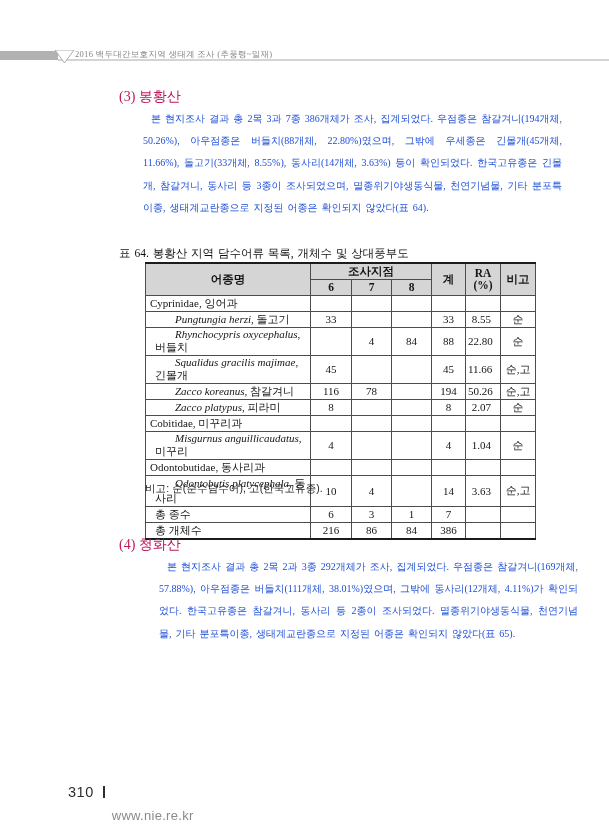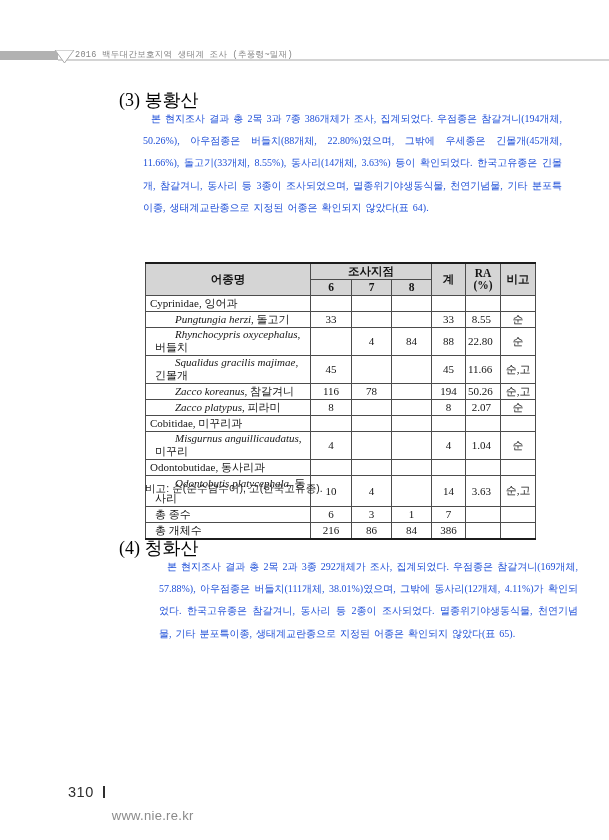--- a/index.html
+++ b/index.html
@@ -6,27 +6,27 @@
   html,body { background:#e8e8e8; }
   .page {
     position:relative; width:609px; height:840px; background:#ffffff;
     margin:0 auto; overflow:hidden;
     font-family:"Liberation Serif","DejaVu Serif",serif; color:#1a1a1a;
   }
   
   .hdr-band { position:absolute; top:50px; left:0; width:609px; height:16px; }
   .hdr-title {
     position:absolute; top:49px; left:75px;
-    font-family:Liberation Mono, monospace;
+    font-family:Liberation Serif, serif;
     font-size:8.5px; color:#848484; letter-spacing:0.3px; white-space:nowrap;
   }
   
   .sec-heading {
-    position:absolute; left:119px; font-size:18px; font-weight:normal;
-    color:#000000; white-space:nowrap;
+    position:absolute; left:119px; font-size:14px; font-weight:normal;
+    color:#be185d; white-space:nowrap;
   }
   .sec-body {
     position:absolute; left:143px; width:419px;
     font-size:10px; line-height:22.2px; text-align:justify;
     text-indent:8px; word-spacing:1.5px; color:#1d4ed8;
   }
   #sec3-heading { top:88px; }
   #sec3-body { top:108px; }
   #sec4-heading { top:536px;font-family:Liberation Serif, serif; }
   #sec4-body { top:556px;margin-left:16px; }
@@ -85,20 +85,21 @@
       <line x1="58" y1="10" x2="609" y2="10" stroke="#a9a9a9" stroke-width="1"></line>
       <rect x="0" y="1" width="58" height="9" fill="#b2b2b2"></rect>
       <path d="M55 0 L64.5 13 L74 0 Z" fill="#ffffff" stroke="#a9a9a9" stroke-width="1"></path>
     </svg>
   </div>
   <div class="hdr-title">2016 백두대간보호지역 생태계 조사 (추풍령~밀재)</div>
 
   <div class="sec-heading" id="sec3-heading">(3) 봉황산</div>
   <div class="sec-body" id="sec3-body">본 현지조사 결과 총 2목 3과 7종 386개체가 조사, 집계되었다. 우점종은 참갈겨니(194개체, 50.26%), 아우점종은 버들치(88개체, 22.80%)였으며, 그밖에 우세종은 긴몰개(45개체, 11.66%), 돌고기(33개체, 8.55%), 동사리(14개체, 3.63%) 등이 확인되었다. 한국고유종은 긴몰개, 참갈겨니, 동사리 등 3종이 조사되었으며, 멸종위기야생동식물, 천연기념물, 기타 분포특이종, 생태계교란종으로 지정된 어종은 확인되지 않았다(표 64).</div>
 
+  <div class="tbl-caption">표 64. 봉황산 지역 담수어류 목록, 개체수 및 상대풍부도</div>
   <table class="fish-table">
     <colgroup>
       <col class="w-name">
         <col class="w-s6">
         <col class="w-s7">
         <col class="w-s8">
       <col class="w-tot">
         <col class="w-ra">
         <col class="w-bg">
     </colgroup>

